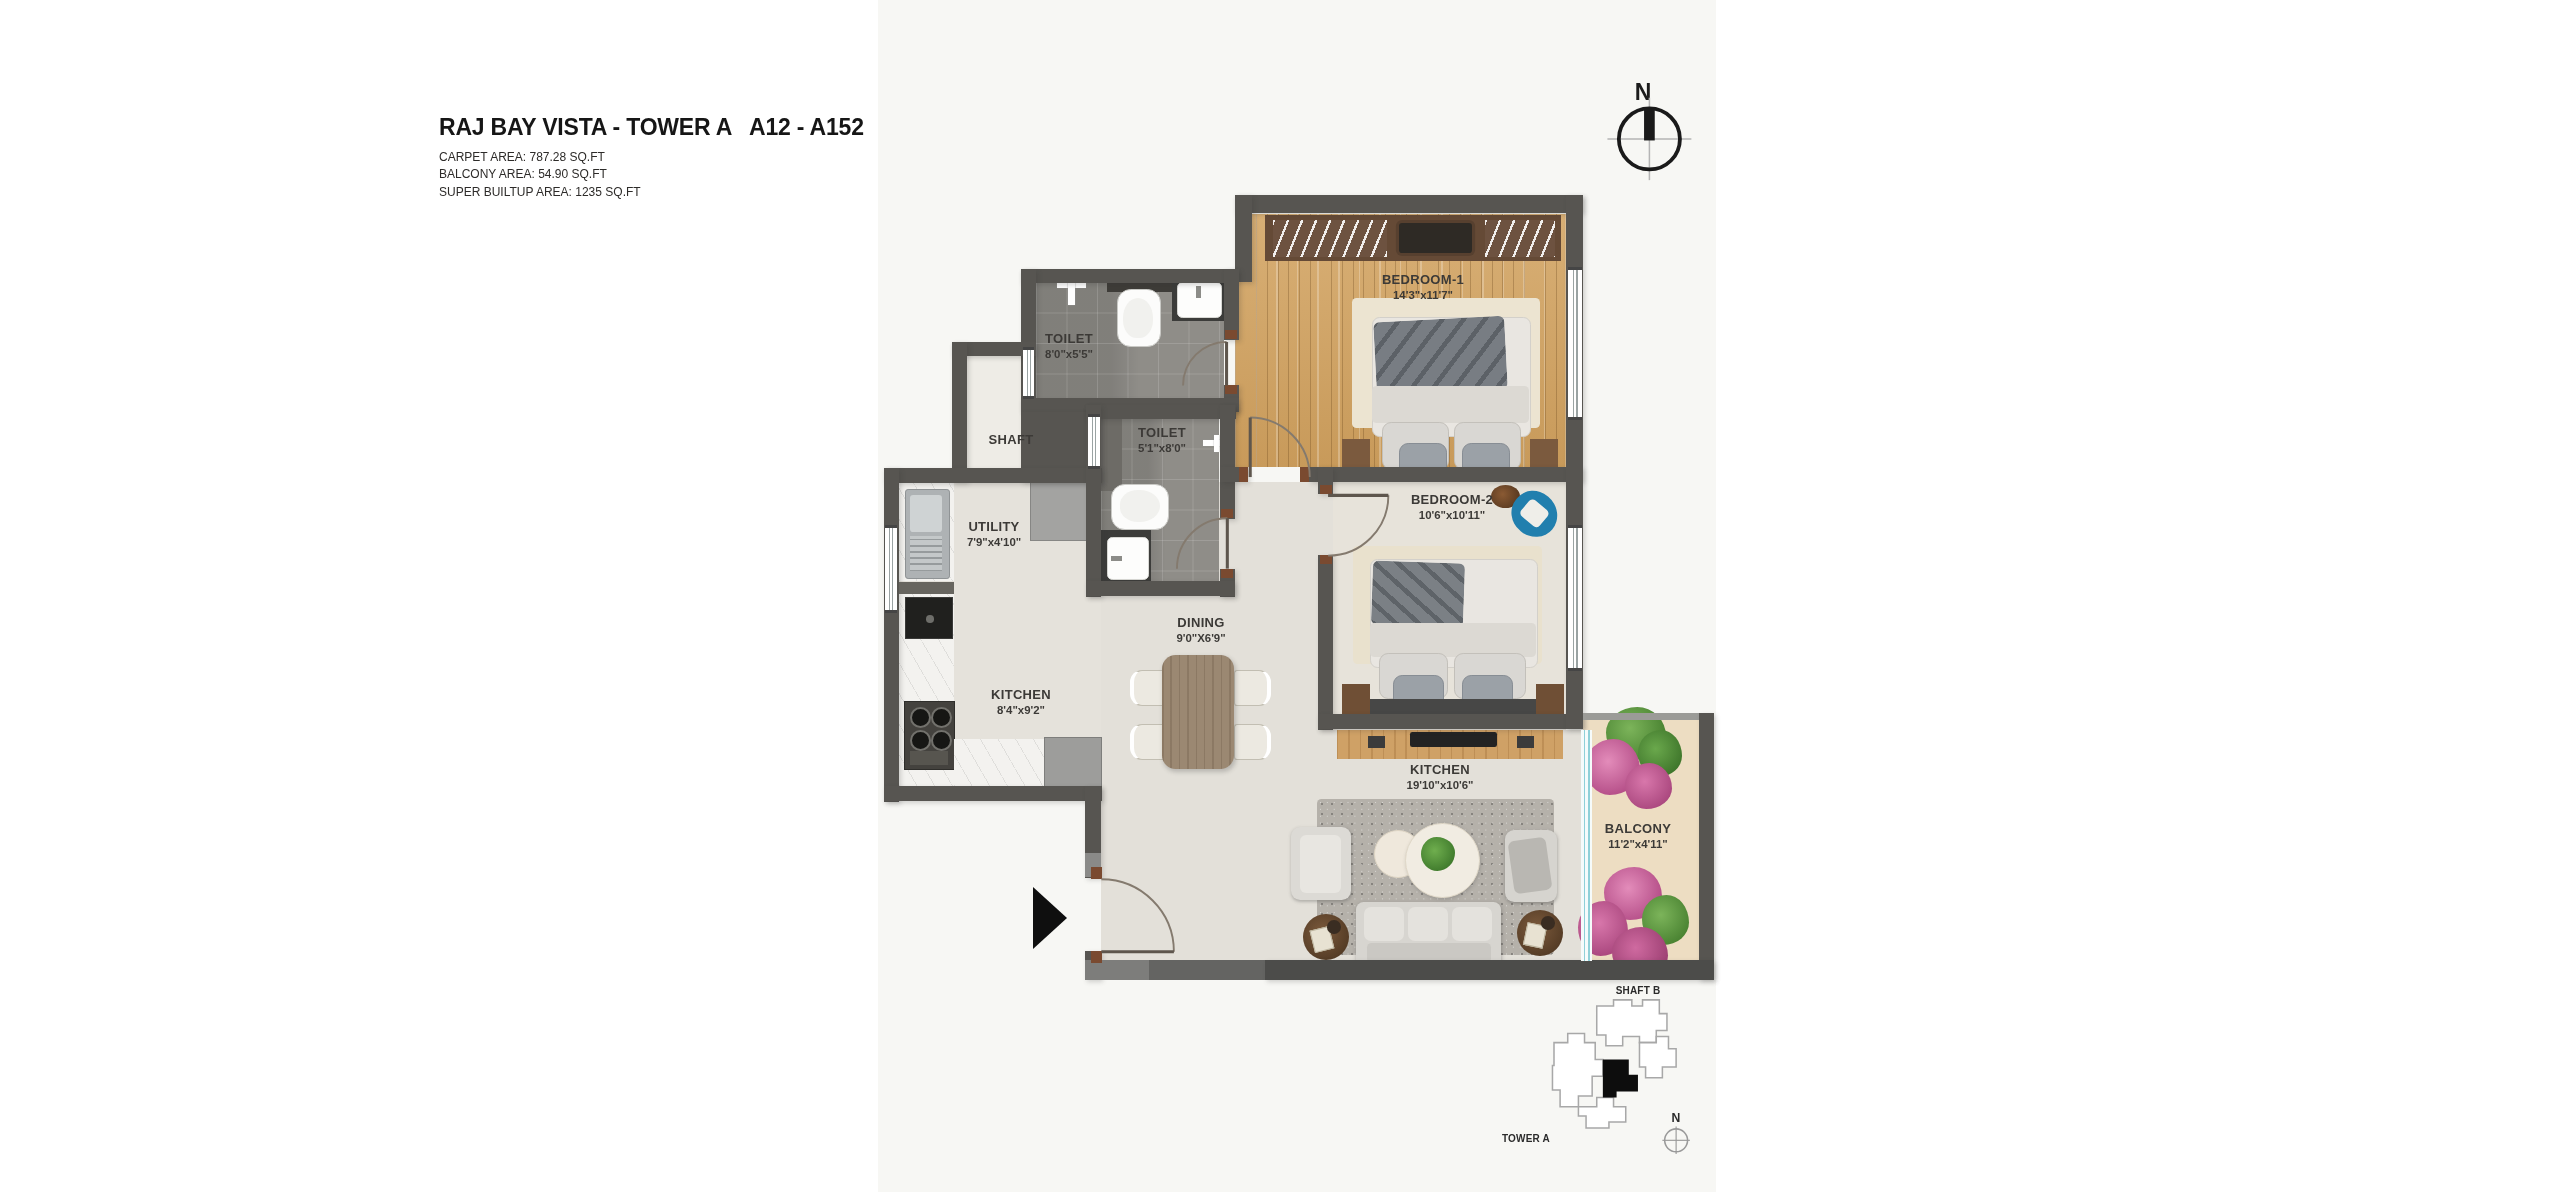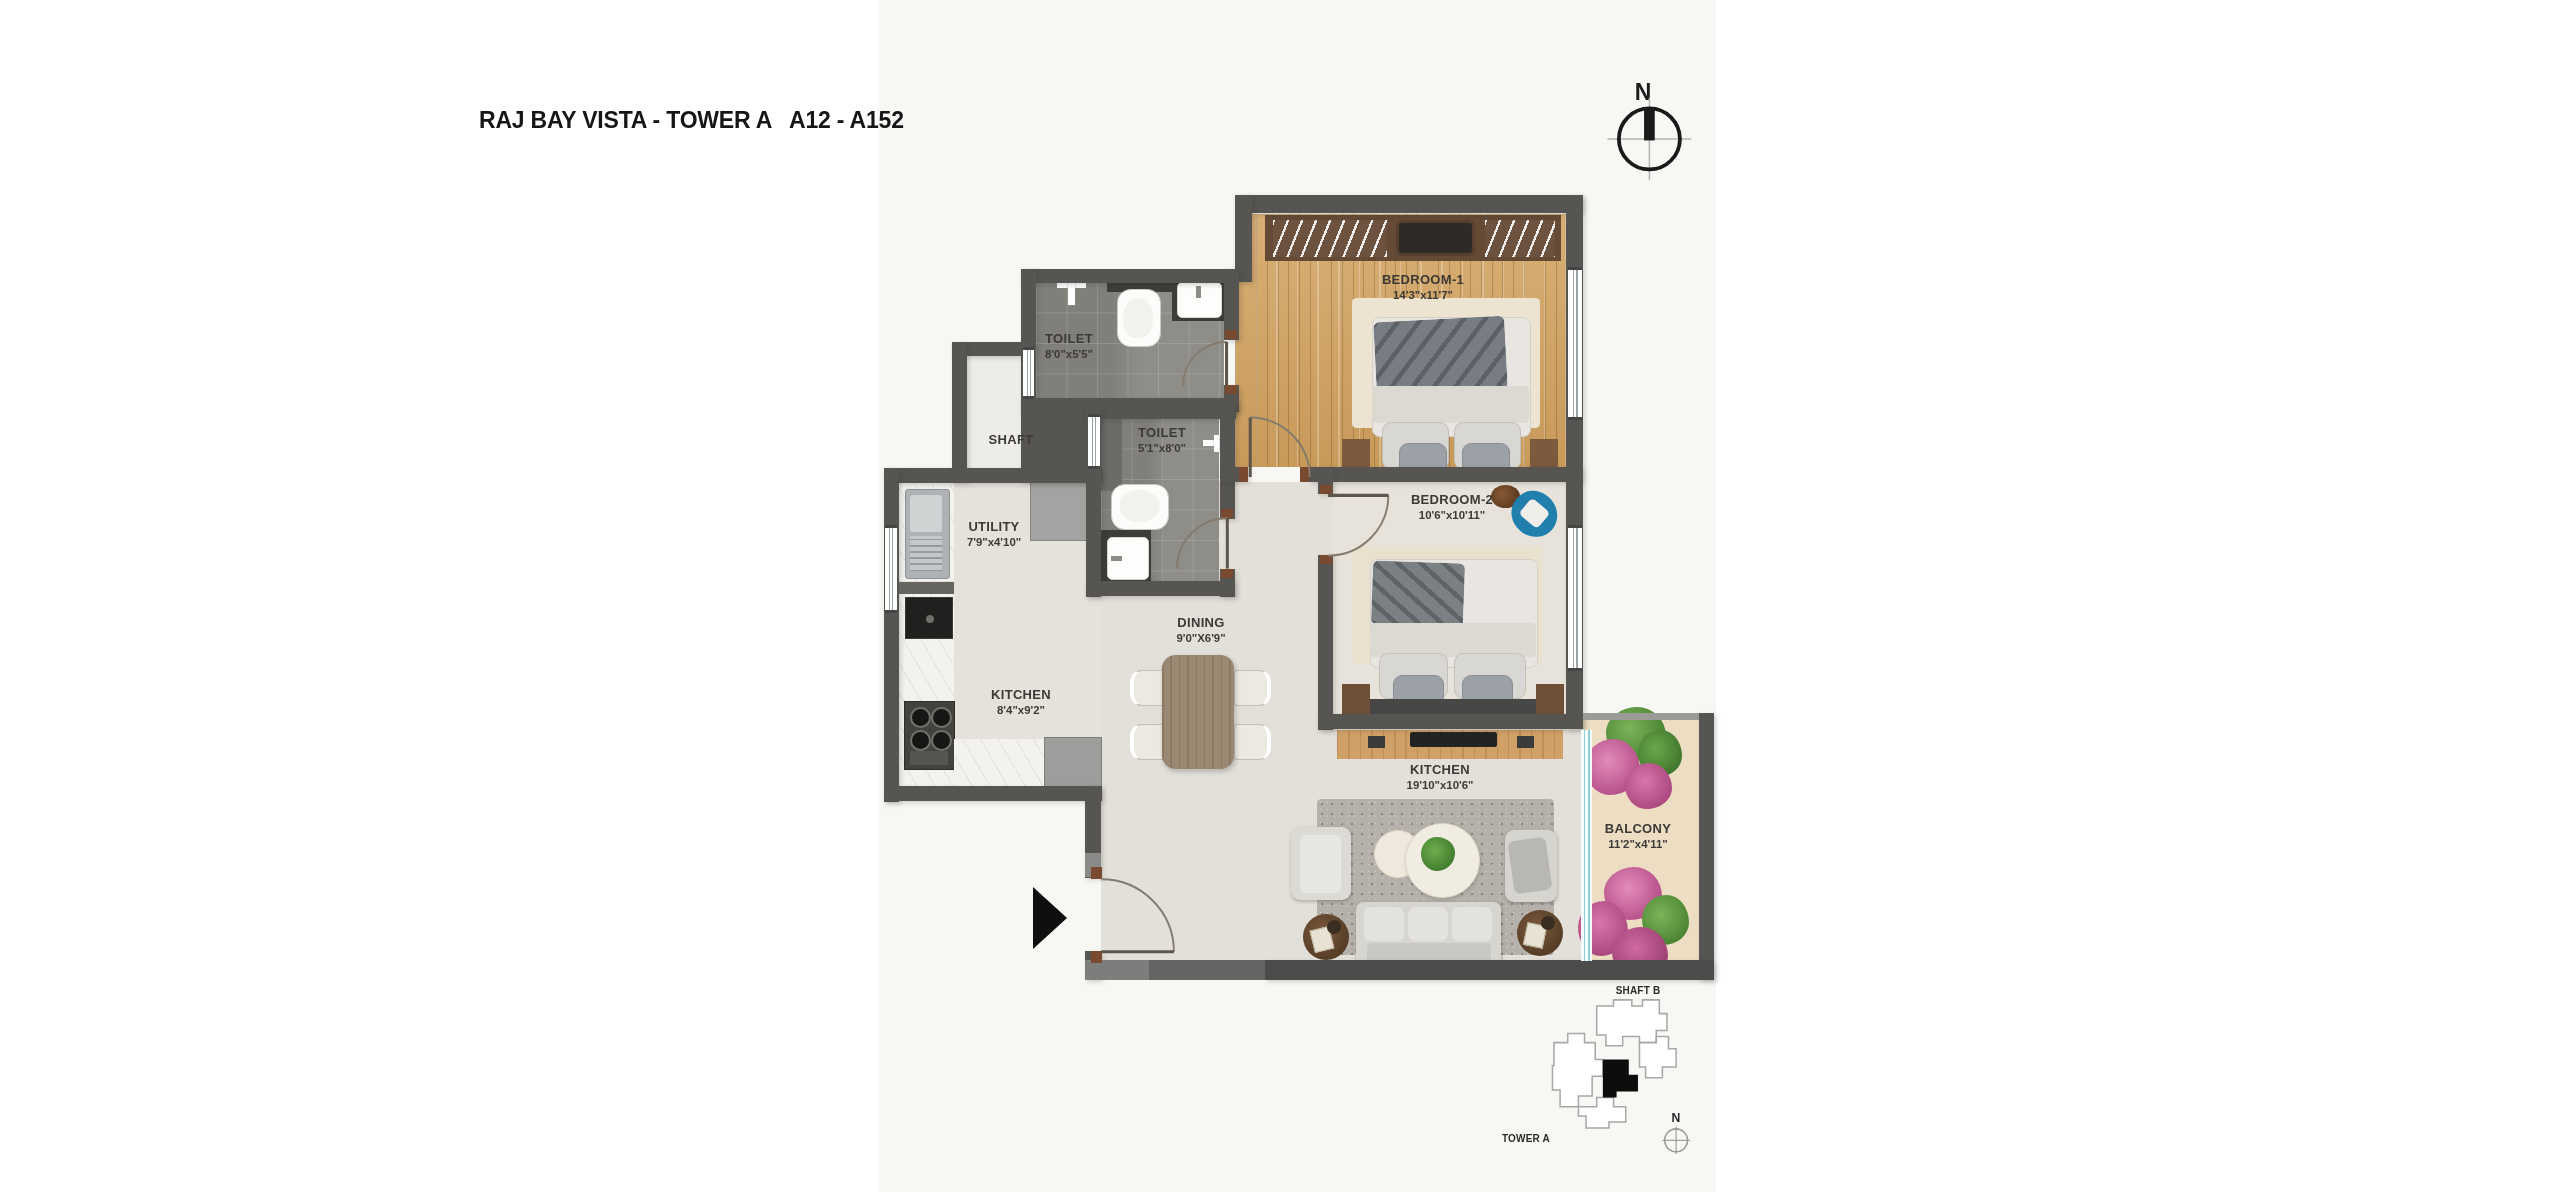--- a/index.html
+++ b/index.html
@@ -48,22 +48,27 @@
   .towerlabel{position:absolute;transform:translate(-50%,0);font-size:10px;font-weight:700;color:#2b2b2b;letter-spacing:0.2px;}
   svg.overlay{position:absolute;left:0;top:0;pointer-events:none;}
 </style>
 </head>
 <body>
 
 <div id="canvas">
 
   <div class="abs" style="left:878px;top:0;width:838px;height:1193px;background:#f7f7f4;"></div>
 
-  <div id="title" class="abs" style="left:439px;top:106px;margin-left:40px;">
+  <div id="title" class="abs" style="left:439px;top:113px;">
     <h1 class="pre">RAJ BAY VISTA - TOWER A   A12 - A152</h1>
+    <div id="areas">
+      <div>CARPET AREA: 787.28 SQ.FT</div>
+      <div>BALCONY AREA: 54.90 SQ.FT</div>
+      <div>SUPER BUILTUP AREA: 1235 SQ.FT</div>
+    </div>
   </div>
 
   <div class="abs" style="left:1627px;top:79px;width:32px;text-align:center;font-size:23px;font-weight:600;color:#1c1c1c;">N</div>
 
   <div class="fl f-light" style="left:1101px;top:482px;width:465px;height:478px;"></div>
   <div class="fl f-light" style="left:1566px;top:730px;width:17px;height:231px;"></div>
   <div class="fl f-kitchen" style="left:899px;top:482px;width:202px;height:304px;"></div>
   <div class="fl f-wood" style="left:1235px;top:214px;width:331px;height:253px;"></div>
   <div class="fl f-tile" style="left:1036px;top:282px;width:188px;height:116px;"></div>
   <div class="fl f-tile" style="left:1101px;top:418px;width:118px;height:163px;"></div>

